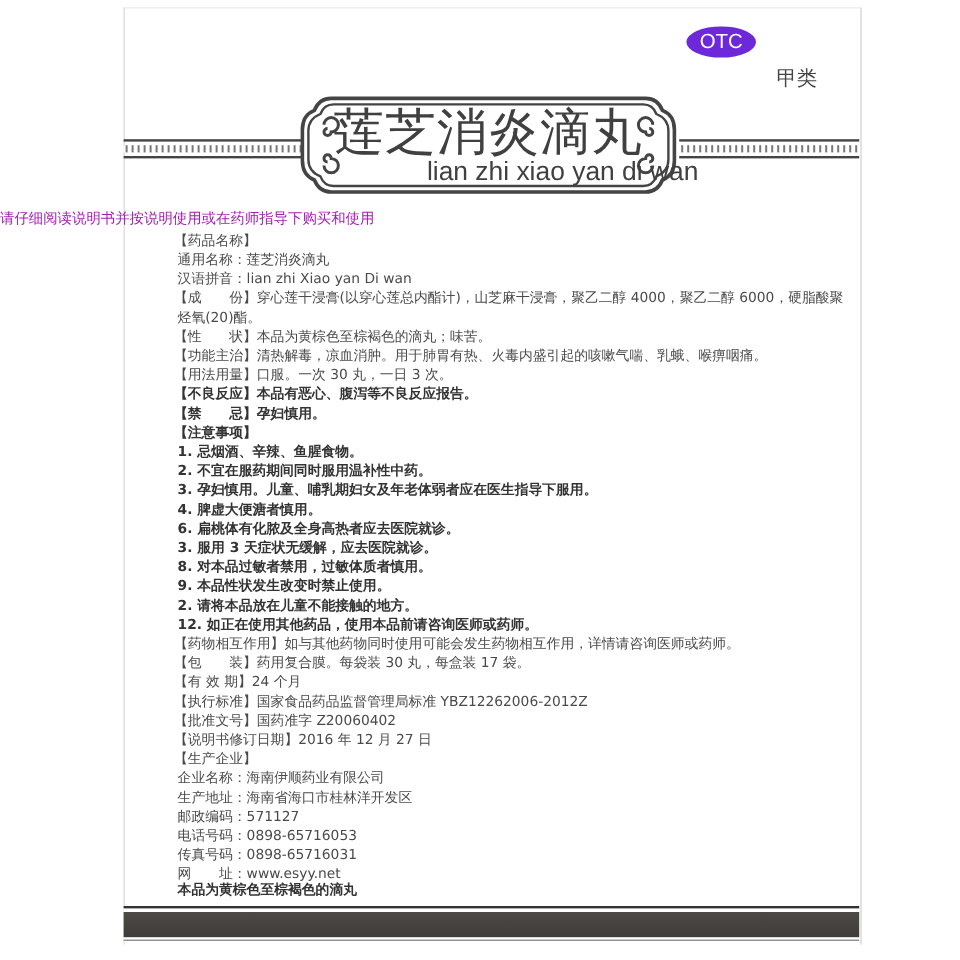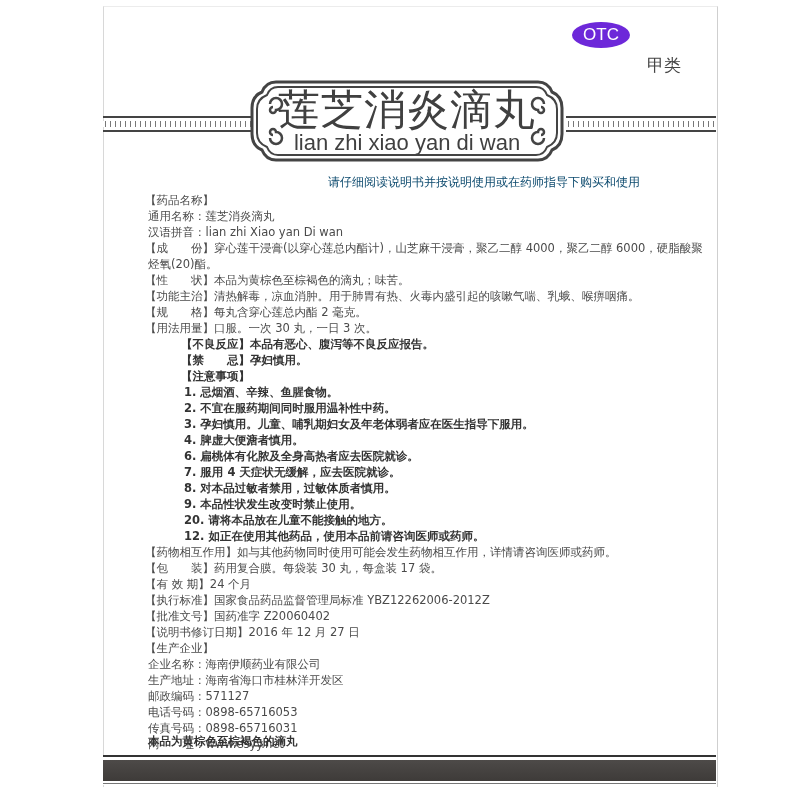--- a/index.html
+++ b/index.html
@@ -31,33 +31,33 @@
   .cartouche {
     position: absolute; left: 248px; top: 78px; width: 318px; height: 86px;
   }
   .cartouche svg { position: absolute; left: 0; top: 0; }
   .title-cn {
     position: absolute; left: 0; width: 100%; top: 4px; text-align: center;
     font-size: 42px; font-weight: normal; color: #404040; letter-spacing: 1px;
     font-family: "DejaVu Sans", sans-serif;
   }
   .title-py {
-    position: absolute; left: 0; width: 100%; top: 52px; text-align: center;
+    position: absolute; left: 16px; width: 100%; top: 52px; text-align: right;
     font-family: "Liberation Sans", sans-serif; font-size: 22px; color: #404040;
   }
   .notice {
-    position: absolute; left: 0; width: 640px; top: 174px; text-align: right;
-    font-size: 12px; color: #0c4a6e;
+    position: absolute; left: 0; width: 640px; top: 174px; text-align: left;
+    font-size: 12px; color: #a21caf;
   }
   .content {
     position: absolute; left: 145px; top: 192px; width: 560px; font-size: 11.5px; line-height: 16px;
     color: #4a4a4a;
   }
   .line { white-space: nowrap; }
-  .line.bold { font-weight: bold; color: #333; margin-left: 36px; }
+  .line.bold { font-weight: bold; color: #333; }
   .indent { padding-left: 3px; }
   .footer-note {
     position: absolute; left: 148px; top: 734px; font-size: 11.5px; font-weight: bold; color: #333;
   }
   .bottom-band {
     position: absolute; left: 103px; top: 755px; width: 613px; height: 28px;
     border-top: 2px solid #333; background: #fff;
   }
   .bottom-band .inner {
     position: absolute; left: 0; right: 0; top: 3px; height: 21px;
@@ -96,34 +96,33 @@
 <div class="notice">请仔细阅读说明书并按说明使用或在药师指导下购买和使用</div>
 
 <div class="content">
   <div class="line">【药品名称】</div>
   <div class="line indent">通用名称：莲芝消炎滴丸</div>
   <div class="line indent">汉语拼音：lian zhi Xiao yan Di wan</div>
   <div class="line">【成　　份】穿心莲干浸膏(以穿心莲总内酯计)，山芝麻干浸膏，聚乙二醇 4000，聚乙二醇 6000，硬脂酸聚</div>
   <div class="line indent">烃氧(20)酯。</div>
   <div class="line">【性　　状】本品为黄棕色至棕褐色的滴丸；味苦。</div>
   <div class="line">【功能主治】清热解毒，凉血消肿。用于肺胃有热、火毒内盛引起的咳嗽气喘、乳蛾、喉痹咽痛。</div>
-  <div class="line">【规　　格】每丸含穿心莲总内酯 2 毫克。</div>
   <div class="line">【用法用量】口服。一次 30 丸，一日 3 次。</div>
   <div class="line bold">【不良反应】本品有恶心、腹泻等不良反应报告。</div>
   <div class="line bold">【禁　　忌】孕妇慎用。</div>
   <div class="line bold">【注意事项】</div>
   <div class="line bold indent">1. 忌烟酒、辛辣、鱼腥食物。</div>
   <div class="line bold indent">2. 不宜在服药期间同时服用温补性中药。</div>
   <div class="line bold indent">3. 孕妇慎用。儿童、哺乳期妇女及年老体弱者应在医生指导下服用。</div>
   <div class="line bold indent">4. 脾虚大便溏者慎用。</div>
   <div class="line bold indent">6. 扁桃体有化脓及全身高热者应去医院就诊。</div>
-  <div class="line bold indent">7. 服用 4 天症状无缓解，应去医院就诊。</div>
+  <div class="line bold indent">3. 服用 3 天症状无缓解，应去医院就诊。</div>
   <div class="line bold indent">8. 对本品过敏者禁用，过敏体质者慎用。</div>
   <div class="line bold indent">9. 本品性状发生改变时禁止使用。</div>
-  <div class="line bold indent">20. 请将本品放在儿童不能接触的地方。</div>
+  <div class="line bold indent">2. 请将本品放在儿童不能接触的地方。</div>
   <div class="line bold indent">12. 如正在使用其他药品，使用本品前请咨询医师或药师。</div>
   <div class="line">【药物相互作用】如与其他药物同时使用可能会发生药物相互作用，详情请咨询医师或药师。</div>
   <div class="line">【包　　装】药用复合膜。每袋装 30 丸，每盒装 17 袋。</div>
   <div class="line">【有 效 期】24 个月</div>
   <div class="line">【执行标准】国家食品药品监督管理局标准 YBZ12262006-2012Z</div>
   <div class="line">【批准文号】国药准字 Z20060402</div>
   <div class="line">【说明书修订日期】2016 年 12 月 27 日</div>
   <div class="line">【生产企业】</div>
   <div class="line indent">企业名称：海南伊顺药业有限公司</div>
   <div class="line indent">生产地址：海南省海口市桂林洋开发区</div>

